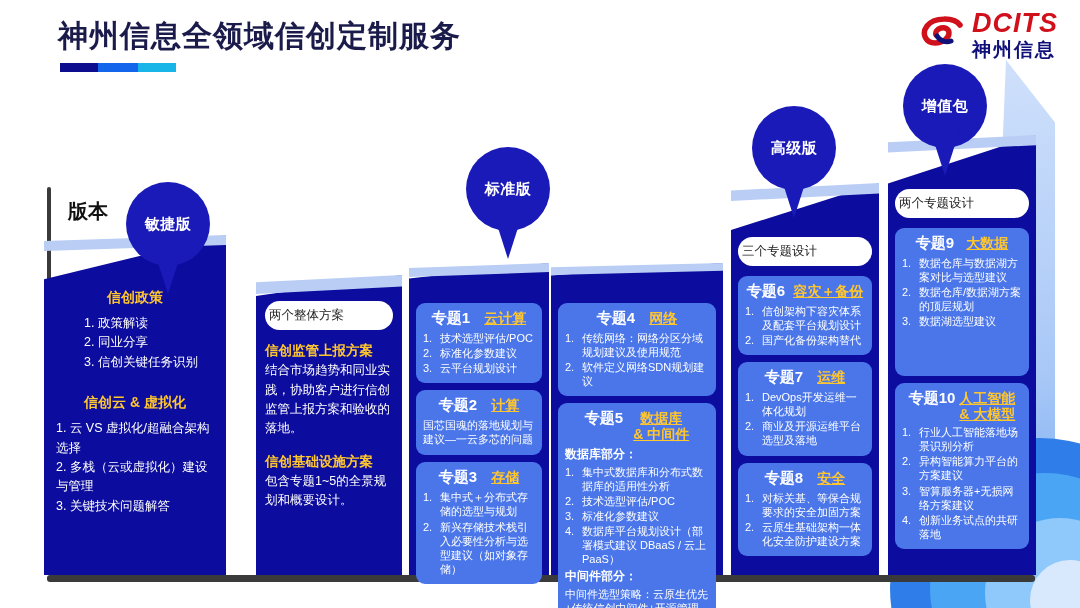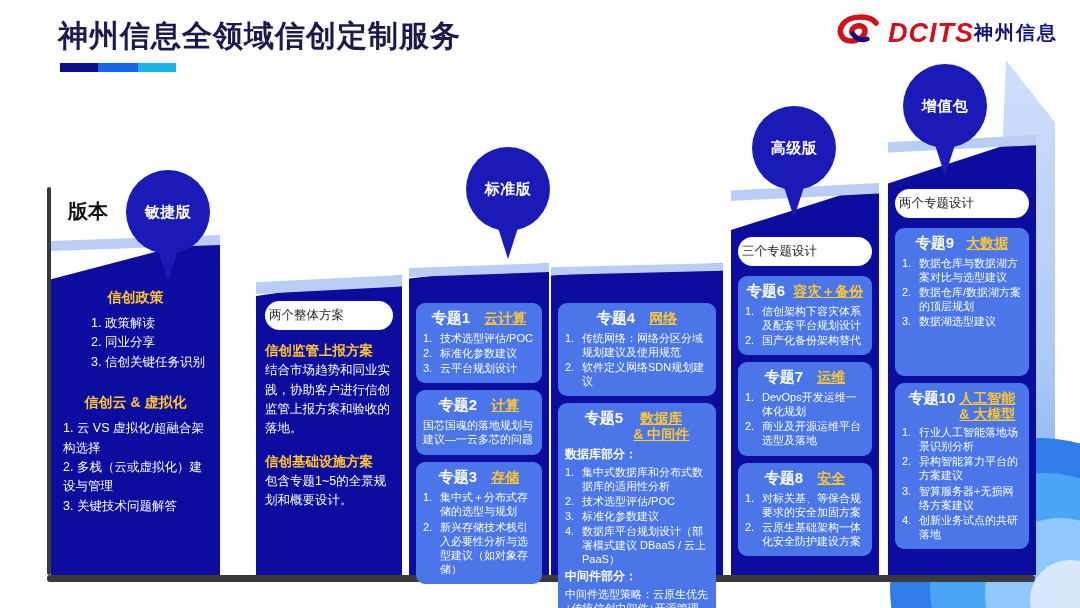--- a/index.html
+++ b/index.html
@@ -33,21 +33,21 @@
   }
   .accent { position: absolute; left: 60px; top: 63px; display: flex; height: 9px; width: 116px; }
   .accent i { display: block; height: 100%; }
   .accent i:nth-child(1){ width: 38px; background:#0d0d8f; }
   .accent i:nth-child(2){ width: 40px; background:#1366ec; }
   .accent i:nth-child(3){ width: 38px; background:#19b5e8; }
 
   
   .logo { position: absolute; right: 22px; top: 10px; display: flex; align-items: center; gap: 6px; }
   .logo .swoosh { width: 46px; height: 46px; position: relative; flex: none; }
-  .logo .lt { display: flex; flex-direction: row; line-height: 1; }
+  .logo .lt { display: flex; flex-direction: column; line-height: 1; }
   .logo .en { font-size: 27px; font-weight: 800; font-style: italic; color: #d0111b; letter-spacing: 1px; }
   .logo .cn { font-size: 19px; font-weight: 700; color: #10107a; letter-spacing: 2px; margin-top: 3px; }
 
   
   .axis-line { position: absolute; left: 47px; top: 187px; width: 4px; height: 388px; background: #3a3a3a; border-radius: 2px; }
   .axis-lbl { position: absolute; font-size: 20px; font-weight: 700; color: #111; }
   .axis-lbl.v { left: 68px; top: 198px; }
   .axis-lbl.p { left: 68px; top: 317px; }
   .baseline { position: absolute; left: 47px; top: 575px; width: 988px; height: 7px; background: #3a3a3a; border-radius: 3px; }
 
@@ -127,21 +127,21 @@
       <div class="en">DCITS</div>
       <div class="cn">神州信息</div>
     </div>
   </div>
 
   <div class="axis-line"></div>
   <div class="axis-lbl v">版本</div>
   <div class="axis-lbl p">方案</div>
   <div class="baseline"></div>
 
-  <div class="col" style="left:51px; width:169px; height:340px;">
+  <div class="col" style="left:44px; width:182px; height:340px;">
     <div class="body" style="clip-path: polygon(0% 13%, 100% 0%, 100% 100%, 0% 100%);"></div>
     <div class="cap" style="height:46px; clip-path: polygon(0% 13%, 100% 0%, 100% 22%, 0% 35%);"></div>
     <div class="inner" style="padding:52px 10px 10px 10px;">
       <div class="sec-title" style="margin-top:2px;">信创政策</div>
       <div style="padding-left:30px;">
         <div class="plain-li">1. 政策解读</div>
         <div class="plain-li">2. 同业分享</div>
         <div class="plain-li">3. 信创关键任务识别</div>
       </div>
       <div class="sec-title" style="margin-top:22px;">信创云 &amp; 虚拟化</div>
@@ -386,21 +386,21 @@
             </li>
           <li>
               <span class="n">4.</span>
               <span>创新业务试点的共研落地</span>
             </li>
         </ol>
       </div>
     </div>
   </div>
 
-  <div class="pin" style="left:126px; top:170px;">
+  <div class="pin" style="left:126px; top:182px;">
     <div class="head">
         <span>敏捷版</span>
       </div>
     <div class="tail"></div>
   </div>
 
   <div class="pin" style="left:466px; top:147px;">
     <div class="head">
         <span>标准版</span>
       </div>

